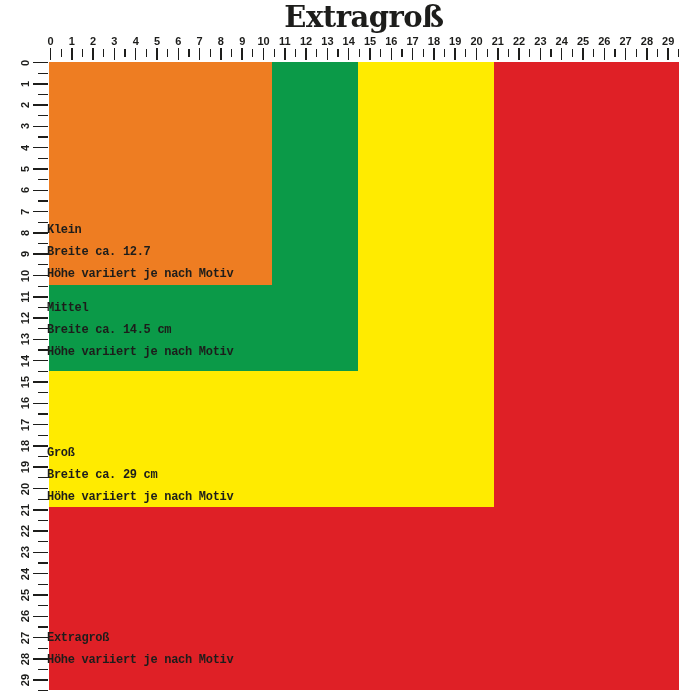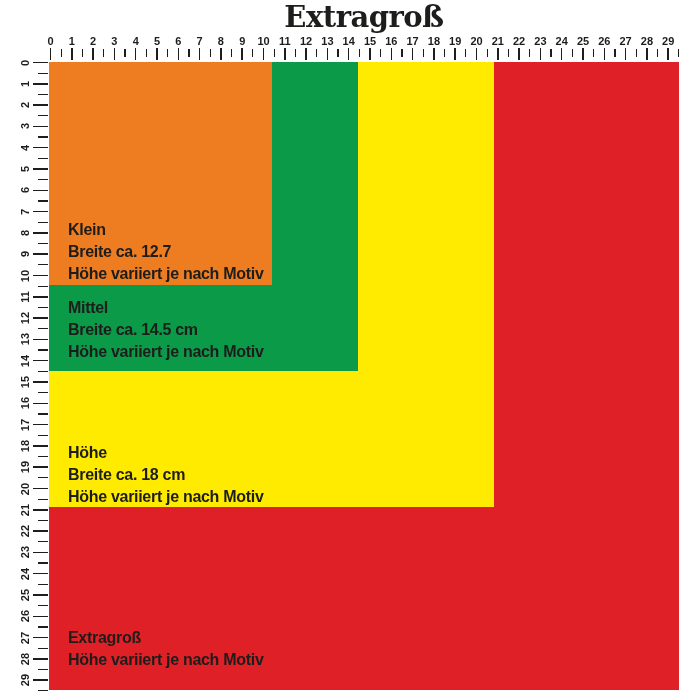--- a/index.html
+++ b/index.html
@@ -14,22 +14,22 @@
   }
   .box{position:absolute;}
   .tick{position:absolute;background:#1d1d1b;}
   .rnum{
     position:absolute;font-size:11px;font-weight:700;color:#1d1d1b;
     text-align:center;line-height:12px;white-space:nowrap;
   }
   .rnum.h{transform:translateX(-50%);}
   .rnum.v{width:26px;height:12px;transform:rotate(-90deg);}
   .label{
-    position:absolute;left:68px;color:#1d1d1b;font-weight:700;
-    font-size:16px;line-height:22px;letter-spacing:-0.3px;white-space:nowrap;
+    position:absolute;left:47px;color:#1d1d1b;font-weight:700;
+    font-size:12px;line-height:22px;letter-spacing:-0.3px;white-space:nowrap;font-family:Liberation Mono, monospace;
   }
 </style>
 </head>
 <body>
 
 <div class="stage">
 
   <h1 class="title">Extragroß</h1>
 
   <div class="box" id="box-extragross" style="left: 49px; top: 62px; width: 630px; height: 628px; background: rgb(223, 32, 38);"></div>
@@ -226,22 +226,22 @@
     <div>Klein</div>
     <div>Breite ca. 12.7</div>
     <div>Höhe variiert je nach Motiv</div>
   </div>
   <div class="label" id="label-mittel" style="top: 297px;">
     <div>Mittel</div>
     <div>Breite ca. 14.5 cm</div>
     <div>Höhe variiert je nach Motiv</div>
   </div>
   <div class="label" id="label-gross" style="top: 442px;">
-    <div>Höhe</div>
-    <div>Breite ca. 18 cm</div>
+    <div>Groß</div>
+    <div>Breite ca. 29 cm</div>
     <div>Höhe variiert je nach Motiv</div>
   </div>
   <div class="label" id="label-extragross" style="top: 627px;">
     <div>Extragroß</div>
     <div>Höhe variiert je nach Motiv</div>
   </div>
 
 </div>
 
 </body></html>

